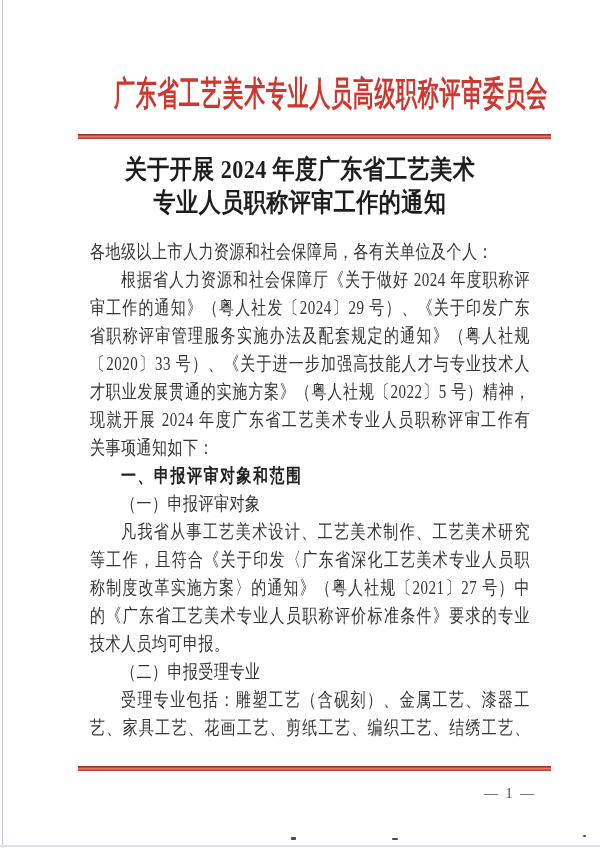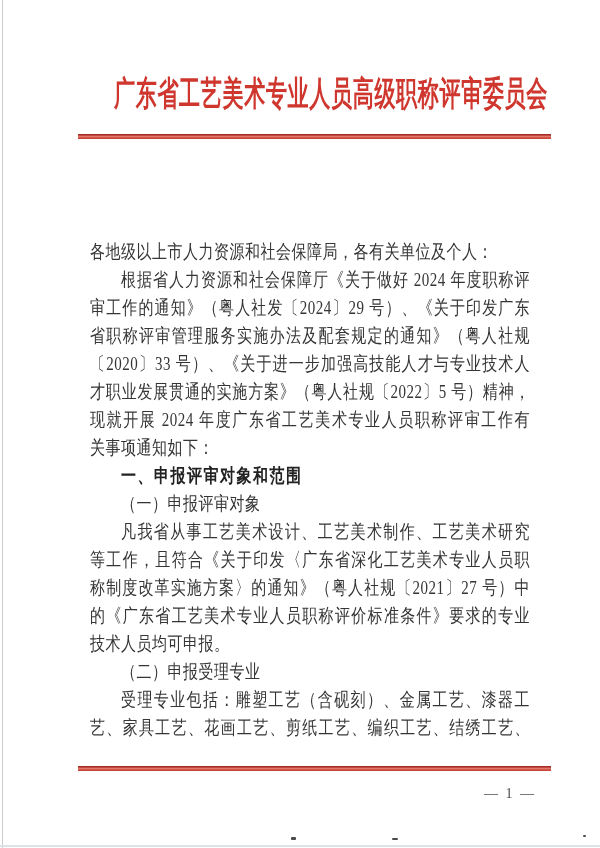--- a/index.html
+++ b/index.html
@@ -85,20 +85,24 @@
 </style>
 </head>
 <body>
 
 <div class="page">
 
   <div class="org-title">广东省工艺美术专业人员高级职称评审委员会</div>
 
   <div class="rule top-rule"></div>
 
+  <div class="doc-title">
+    <div class="t-line">关于开展 2024 年度广东省工艺美术</div>
+    <div class="t-line">专业人员职称评审工作的通知</div>
+  </div>
 
   <div class="body-text">
       <div class="line">各地级以上市人力资源和社会保障局，各有关单位及个人：</div>
       <div class="line indent justify">根据省人力资源和社会保障厅《关于做好 2024 年度职称评</div>
       <div class="line justify">审工作的通知》（粤人社发〔2024〕29 号）、《关于印发广东</div>
       <div class="line justify">省职称评审管理服务实施办法及配套规定的通知》（粤人社规</div>
       <div class="line justify">〔2020〕33 号）、《关于进一步加强高技能人才与专业技术人</div>
       <div class="line justify">才职业发展贯通的实施方案》（粤人社规〔2022〕5 号）精神，</div>
       <div class="line justify">现就开展 2024 年度广东省工艺美术专业人员职称评审工作有</div>
       <div class="line">关事项通知如下：</div>

